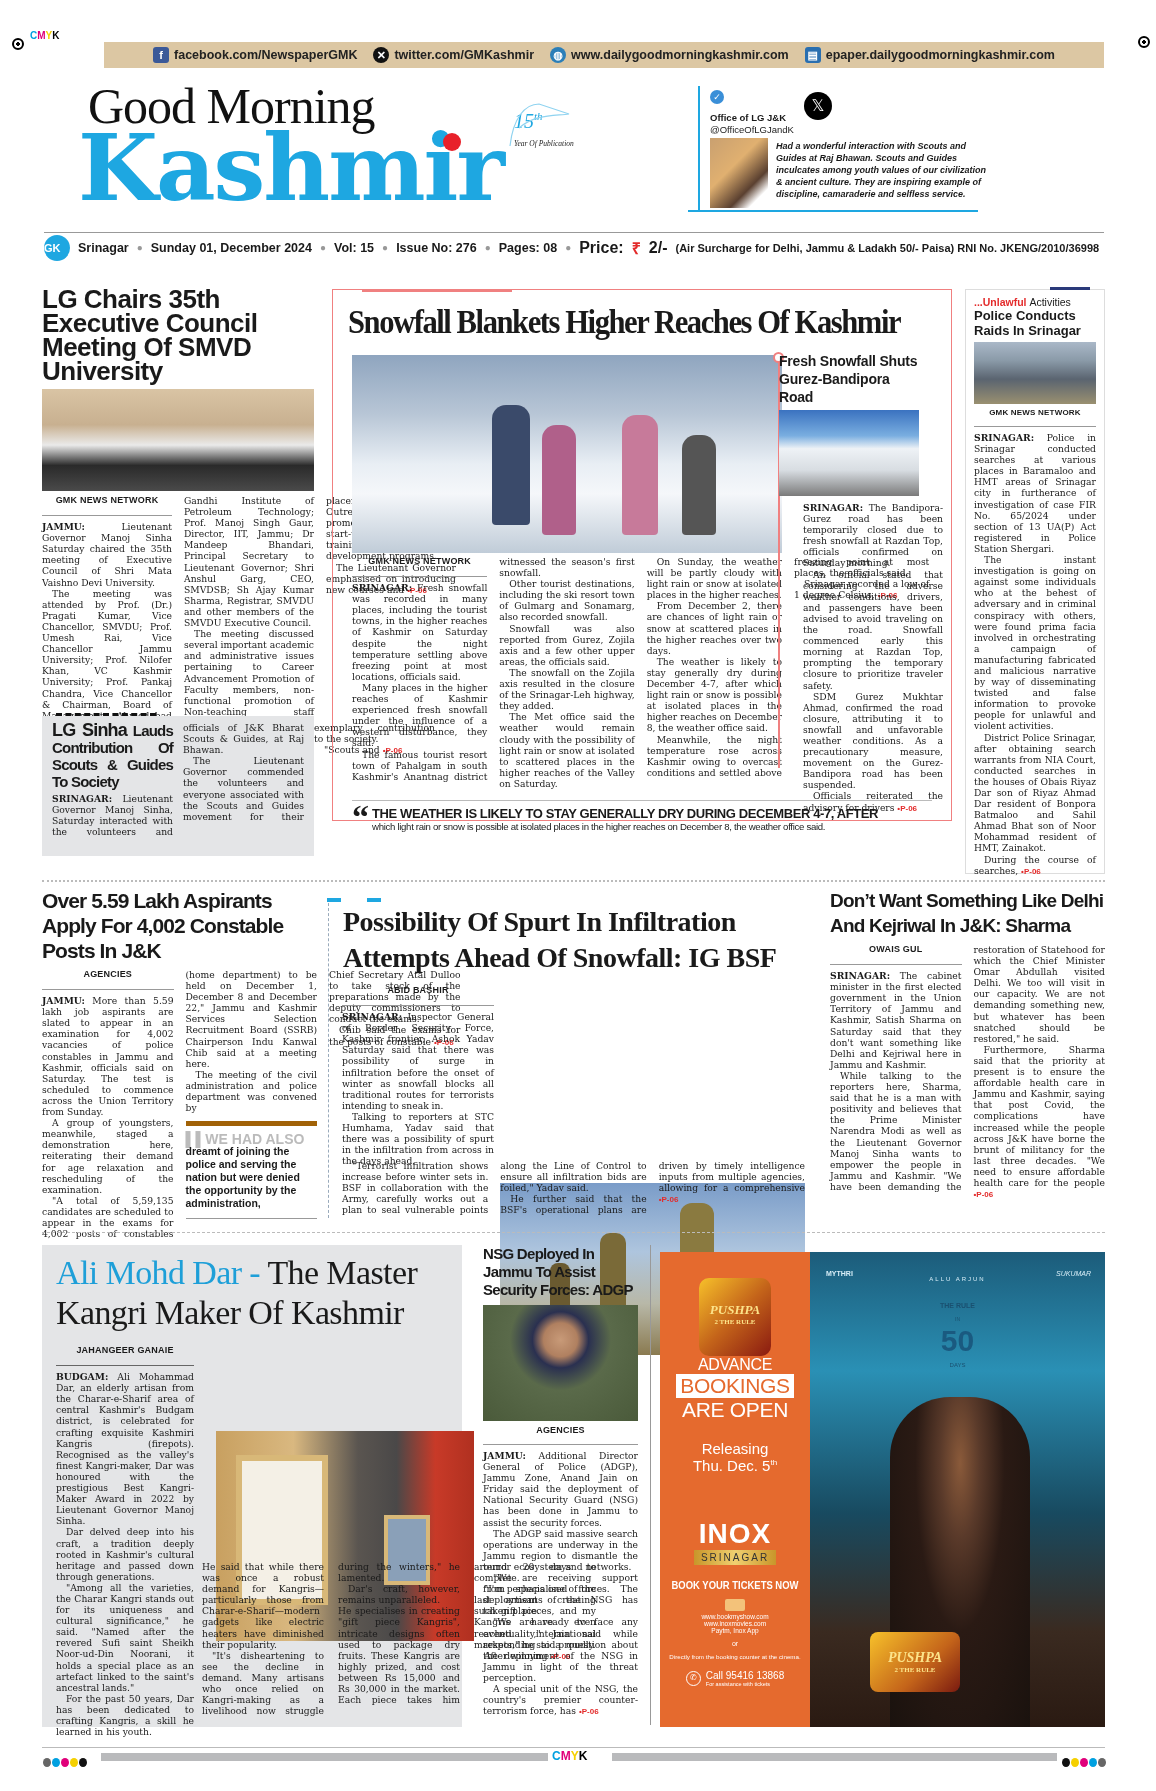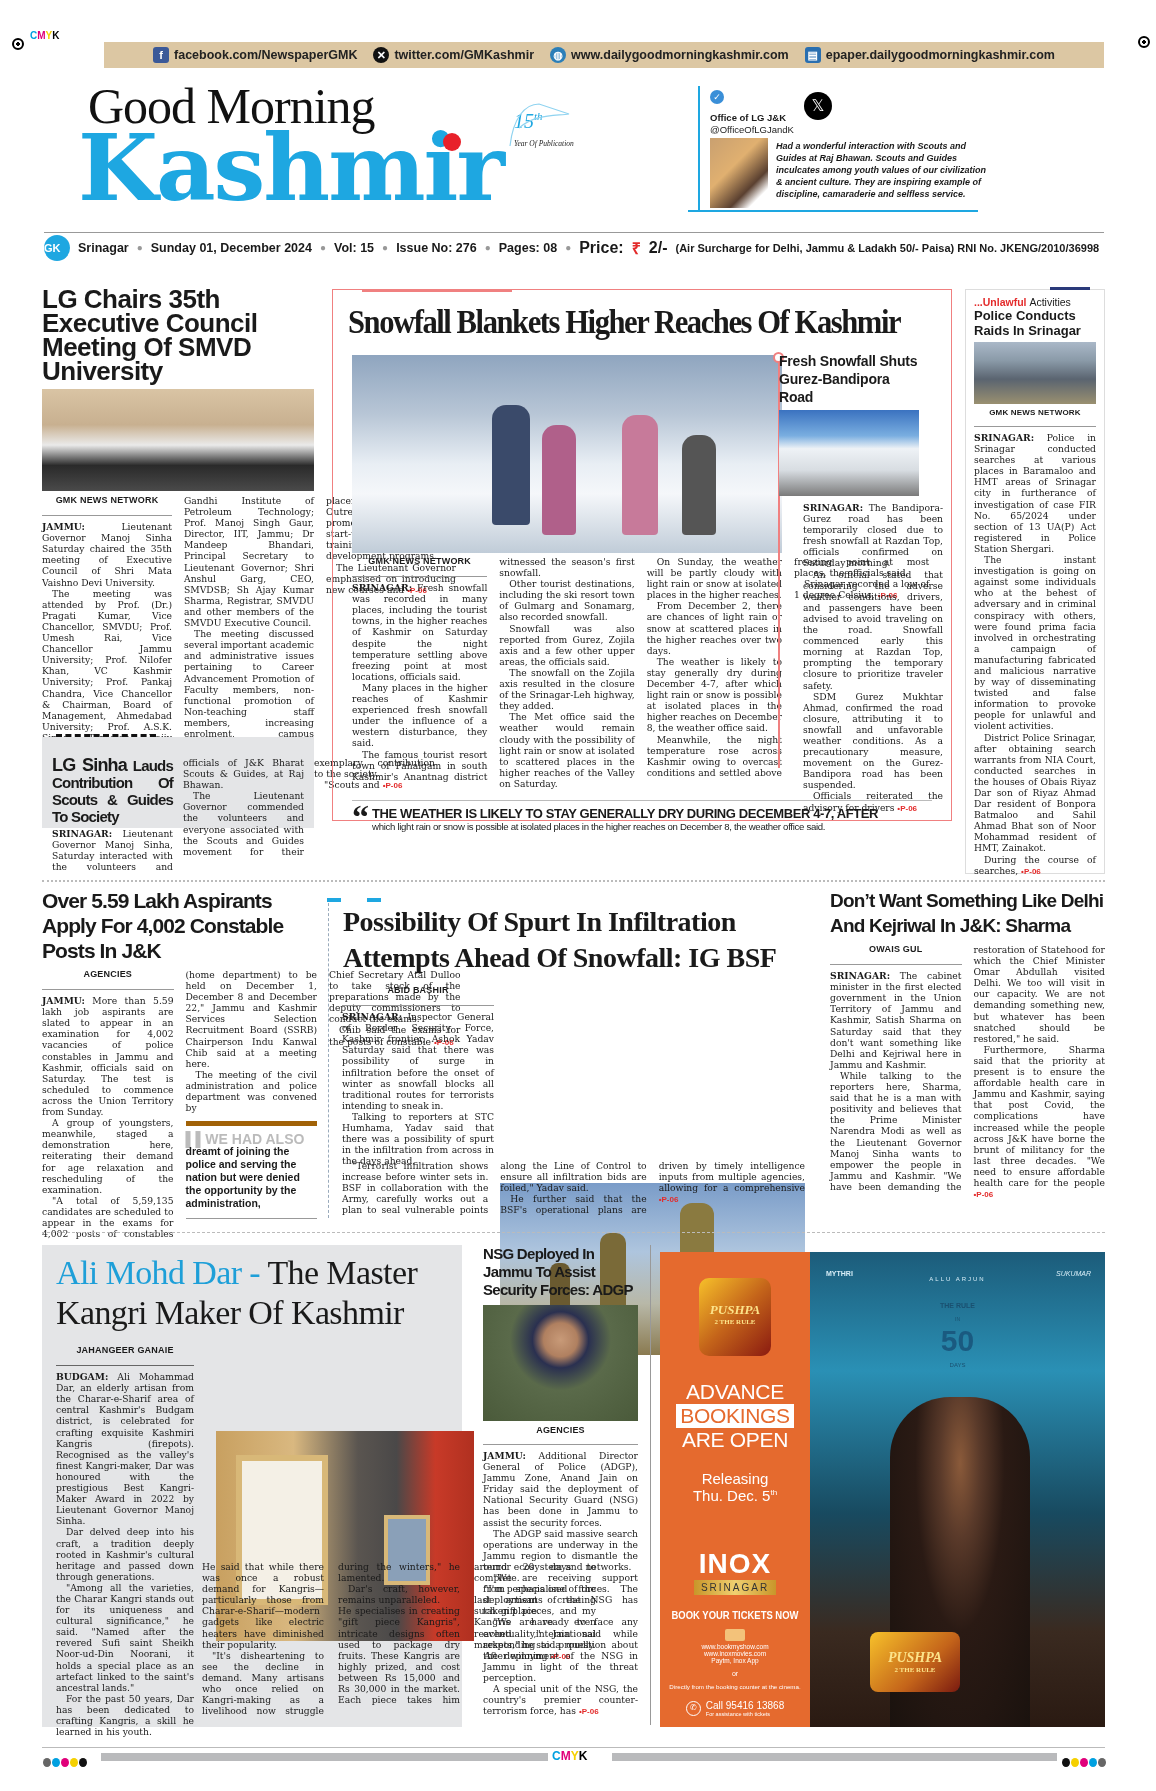--- a/index.html
+++ b/index.html
@@ -121,21 +121,21 @@
   <div class="photo" style="height:102px;background:linear-gradient(180deg,#d9c4a4 0%,#c8b090 35%,#eaeaea 55%,#2a2a2a 75%,#4a4a4a 100%)"></div>
   <div class="cols2 body-text" style="margin-top:4px;height:253px">
     <div class="credit">GMK NEWS NETWORK</div>
     <p class="first"><span class="dateline">JAMMU:</span> <span>Lieutenant Governor Manoj Sinha Saturday chaired the 35th meeting of Executive Council of Shri Mata Vaishno Devi University.</span></p>
     <p>The meeting was attended by Prof. (Dr.) Pragati Kumar, Vice Chancellor, SMVDU; Prof. Umesh Rai, Vice Chancellor Jammu University; Prof. Nilofer Khan, VC Kashmir University; Prof. Pankaj Chandra, Vice Chancellor &amp; Chairman, Board of Management, Ahmedabad University; Prof. A.S.K. Sinha, Director, Rajiv Gandhi Institute of Petroleum Technology; Prof. Manoj Singh Gaur, Director, IIT, Jammu; Dr Mandeep Bhandari, Principal Secretary to Lieutenant Governor; Shri Anshul Garg, CEO, SMVDSB; Sh Ajay Kumar Sharma, Registrar, SMVDU and other members of the SMVDU Executive Council.</p>
     <p>The meeting discussed several important academic and administrative issues pertaining to Career Advancement Promotion of Faculty members, non-functional promotion of Non-teaching staff members, increasing enrolment, campus placements, University's Outreach Programmes, promotion of innovation &amp; start-ups, research, training and skill development programs.</p>
     <p><span>The Lieutenant Governor emphasised on introducing new courses and</span> <span class="jump">•P-06</span></p>
   </div>
 </div>
 
-<div class="abs grey-box" style="left:42px;top:737px;width:272px;height:91px;padding:20px 10px">
+<div class="abs grey-box" style="left:42px;top:716px;width:272px;height:140px;padding:6px 10px">
   <div class="abs" style="left:14px;top:-3px;width:100px;border-top:3px dashed #111"></div>
   <div class="cols2 body-text" style="column-gap:10px;height:116px">
     <div class="hl-cond" style="font-size:15px;line-height:17px;letter-spacing:-0.8px;margin-bottom:3px">
       <span style="font-size:18px">LG Sinha</span>
       <span>Lauds</span>
       <span>Contribution Of Scouts &amp; Guides To Society</span>
     </div>
     <p class="first"><span class="dateline">SRINAGAR:</span> <span>Lieutenant Governor Manoj Sinha, Saturday interacted with the volunteers and officials of J&amp;K Bharat Scouts &amp; Guides, at Raj Bhawan.</span></p>
     <p>The Lieutenant Governor commended the volunteers and everyone associated with the Scouts and Guides movement for their exemplary contribution to the society.</p>
     <p><span>"Scouts and</span> <span class="jump">•P-06</span></p>
@@ -290,21 +290,21 @@
     <p><span>A special unit of the NSG, the country's premier counter-terrorism force, has</span> <span class="jump">•P-06</span></p>
   </div>
 </div>
 <div class="abs" style="left:650px;top:1245px;width:1px;height:480px;background:#999"></div>
 
 <div class="abs ad-orange" style="left:660px;top:1252px;width:150px;height:475px">
   <div style="margin:26px auto 0;width:72px;height:78px;border-radius:10px;background:linear-gradient(135deg,#f7c12a,#c4641a 50%,#8a1a10);font-family:'Liberation Serif',serif;font-weight:bold;color:#fce38a;padding-top:24px">
     <div style="font-size:13px;font-style:italic">PUSHPA</div>
     <div style="font-size:7px">2 THE RULE</div>
   </div>
-  <div style="margin-top:24px;font-size:21px;letter-spacing:-0.3px">ADVANCE</div>
+  <div style="font-size:16px;letter-spacing:-0.3px">ADVANCE</div>
   <div style="display:inline-block;background:#fff;color:#e56a2e;font-size:21px;padding:0 4px;letter-spacing:-0.3px">BOOKINGS</div>
   <div style="font-size:21px;letter-spacing:-0.3px">ARE OPEN</div>
   <div style="margin-top:18px;font-size:15px">Releasing</div>
   <div style="font-size:15px"><span>Thu. Dec. 5</span><sup style="font-size:8px">th</sup></div>
   <div style="margin-top:44px;font-size:28px;font-weight:bold;letter-spacing:1px"><span>INOX</span></div>
   <div style="margin:0 auto;width:82px;background:linear-gradient(90deg,#c8962a,#f0d070,#c8962a);color:#333;font-size:10px;letter-spacing:2px;padding:2px 0">SRINAGAR</div>
   <div style="margin-top:14px;font-size:10.5px;font-weight:bold;transform:scaleX(0.9)">BOOK YOUR TICKETS NOW</div>
   <div style="margin:8px auto 2px;width:20px;height:12px;background:#f3c27a;border-radius:2px"></div>
   <div style="font-size:6.5px">www.bookmyshow.com</div>
   <div style="font-size:6.5px">www.inoxmovies.com</div>

